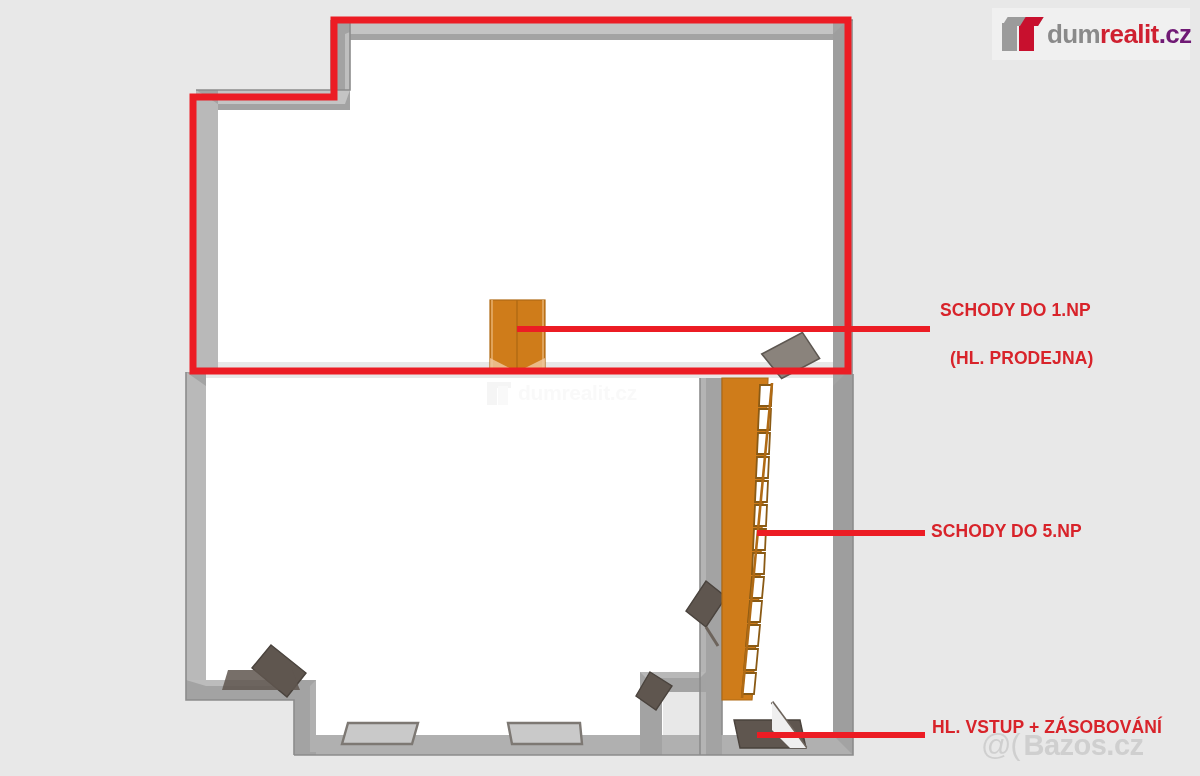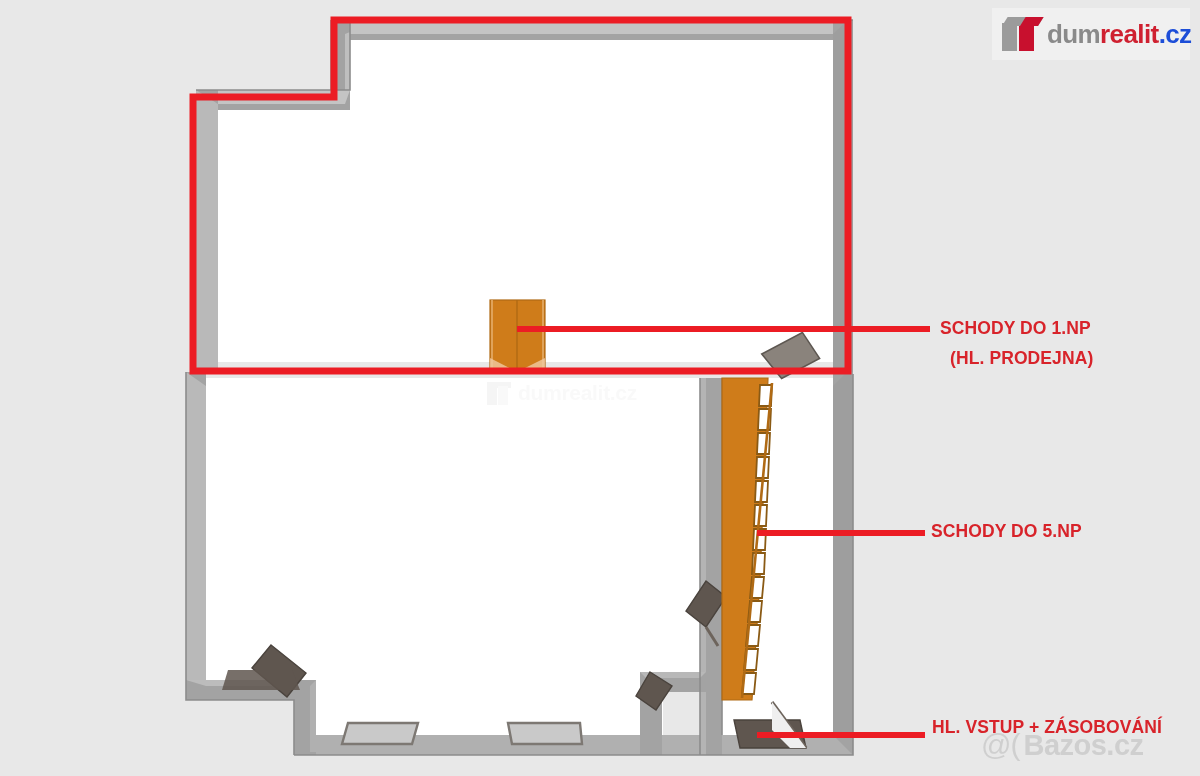--- a/index.html
+++ b/index.html
@@ -76,32 +76,32 @@
     transform-origin: bottom left;
   }
   .logo-text {
     font-size: 26px;
     font-weight: bold;
     letter-spacing: -0.6px;
     white-space: nowrap;
   }
   .lt-dum { color: #8a8a8a; text-align: center; }
   .lt-realit { color: #cf2030; text-align: right; }
-  .lt-cz { color: #1d4ed8; }
+  .lt-cz { color: #701a75; }
 
   
   .annot {
     position: absolute;
     color: #d8232a;
     font-weight: bold;
     font-size: 17.5px;
     white-space: nowrap;
     letter-spacing: 0.1px;
   }
-  #label-1np        { left: 940px; top: 318px; }
+  #label-1np        { left: 940px; top: 300px; }
   #label-1np-sub    { left: 950px; top: 348px; }
   #label-2np        { left: 931px; top: 521px; }
   #label-entrance   { left: 932px; top: 717px; }
 
   #label-area {
     position: absolute;
     left: 424px;
     top: 190px;
     color: #e02b2b;
     font-weight: bold;

